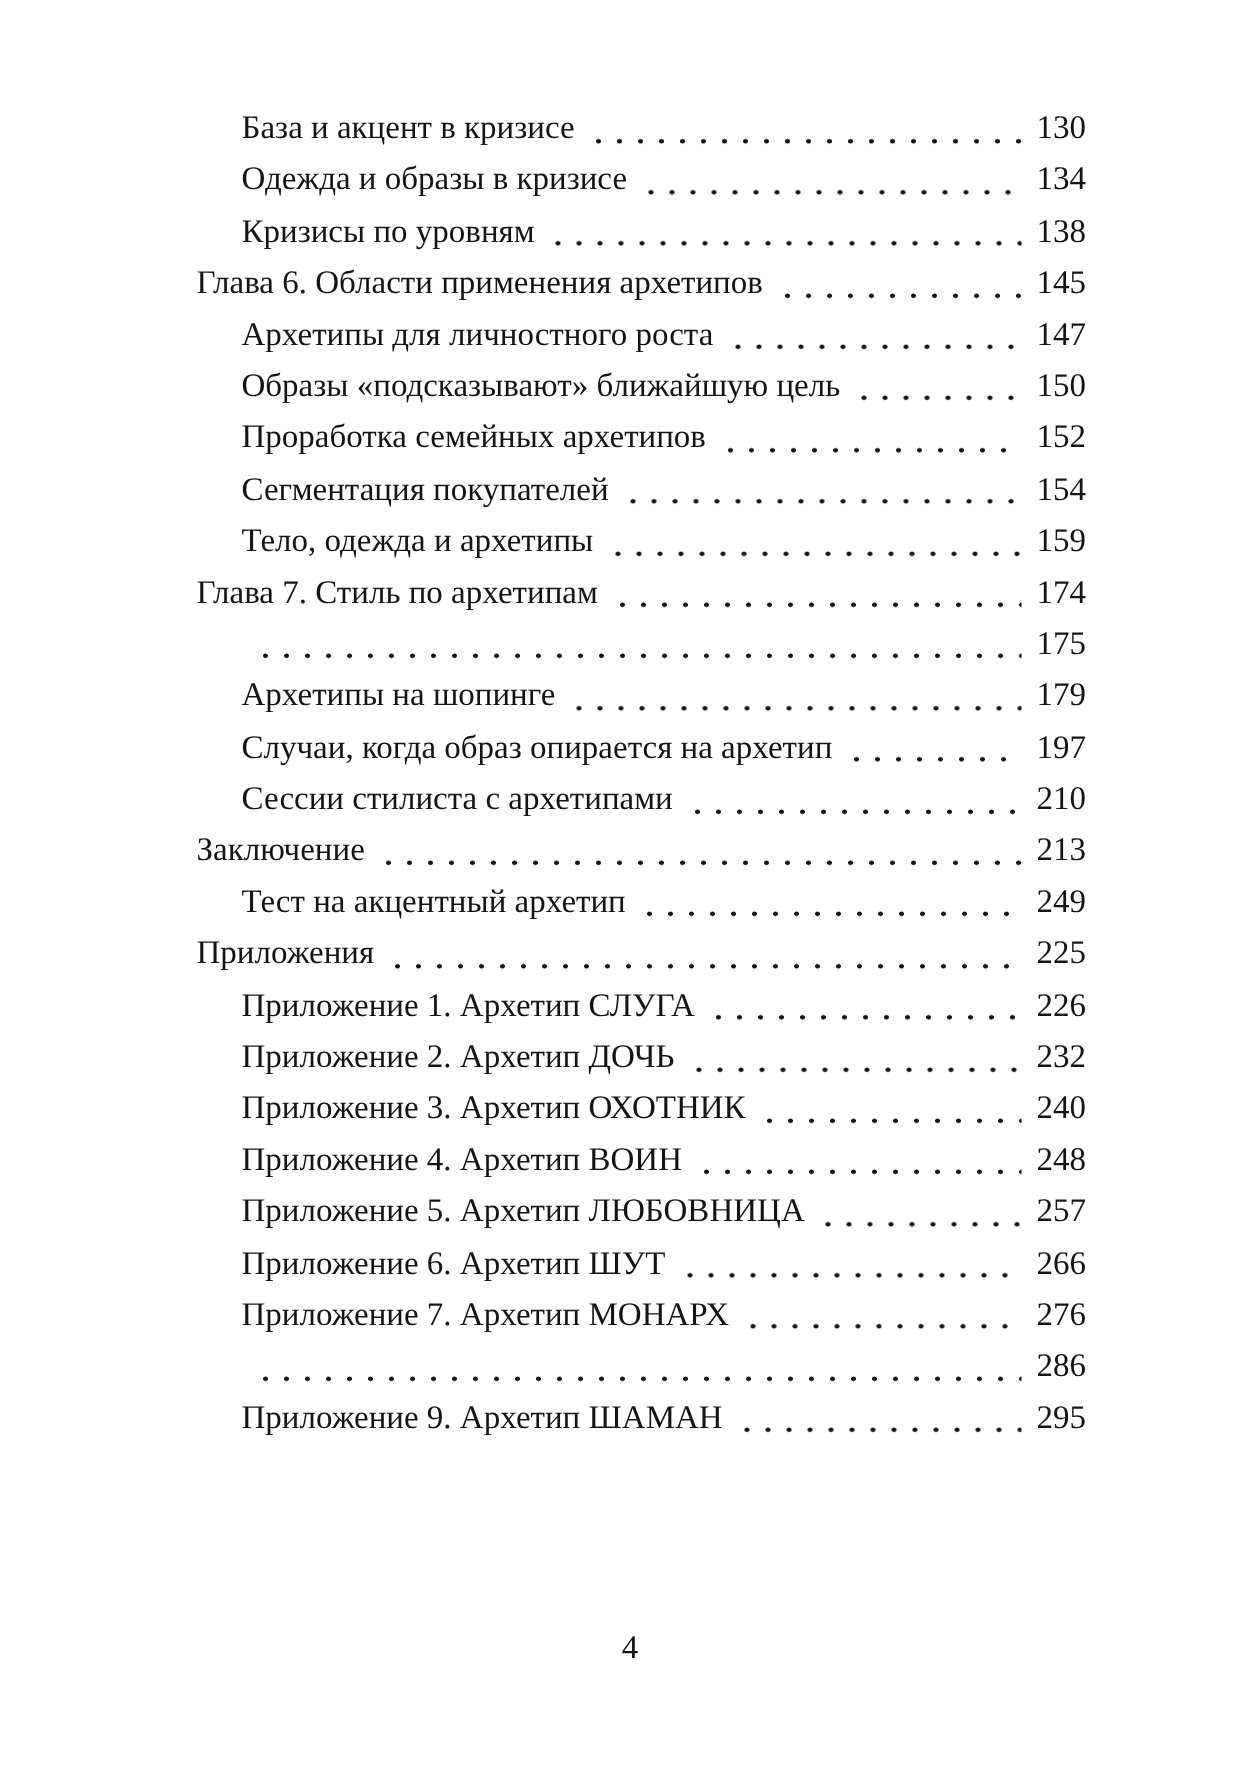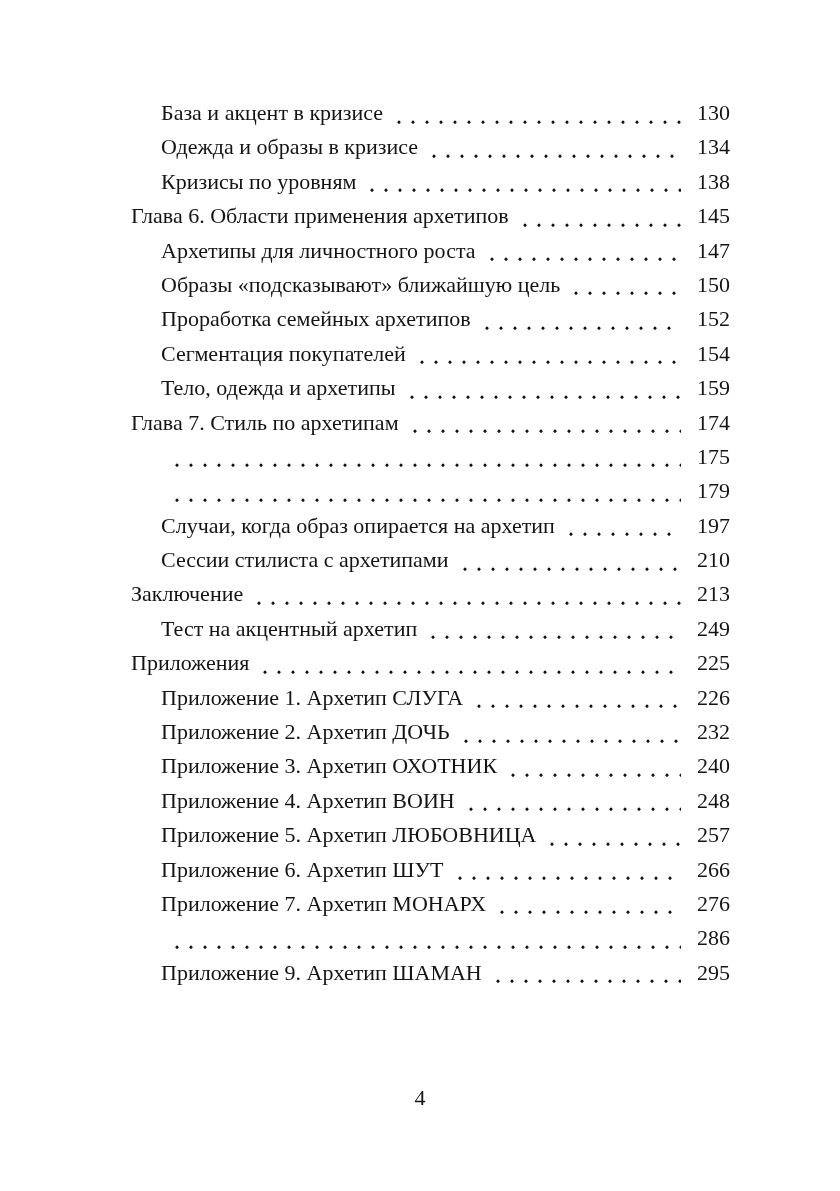--- a/index.html
+++ b/index.html
@@ -14,21 +14,21 @@
     font-family: "Liberation Serif", "DejaVu Serif", serif;
     color: #141414;
     overflow: hidden;
   }
   .page {
     position: absolute;
     inset: 0;
   }
   .toc {
     position: absolute;
-    top: 96px;
+    top: 68px;
     left: 131px;
     width: 605px;
   }
   .toc-row {
     display: flex;
     align-items: baseline;
     height: 34.4px;
     line-height: 34.4px;
     font-size: 22px;
     white-space: nowrap;
@@ -45,21 +45,21 @@
     margin: 0 10px 0 9px;
     min-width: 20px;
     background-image: radial-gradient(circle, #141414 1.45px, rgba(0,0,0,0) 1.75px);
     background-size: 14px 34.4px;
     background-position: left 0 top 8.5px;
     background-repeat: repeat-x;
   }
   .toc-page {
     flex: 0 0 auto;
     min-width: 45px;
-    text-align: center;
+    text-align: left;
   }
   .footer {
     position: absolute;
     top: 1084px;
     left: 0;
     width: 840px;
     text-align: center;
     font-size: 22px;
     line-height: 28px;
   }
@@ -129,20 +129,21 @@
       <span class="leader"></span>
       <span class="toc-page">174</span>
     </div>
 
     <div class="toc-row level-1">
       <span class="leader"></span>
       <span class="toc-page">175</span>
     </div>
 
     <div class="toc-row level-1">
+      <span class="toc-title">Архетипы на шопинге</span>
       <span class="leader"></span>
       <span class="toc-page">179</span>
     </div>
 
     <div class="toc-row level-1">
       <span class="toc-title">Случаи, когда образ опирается на архетип</span>
       <span class="leader"></span>
       <span class="toc-page">197</span>
     </div>
 

